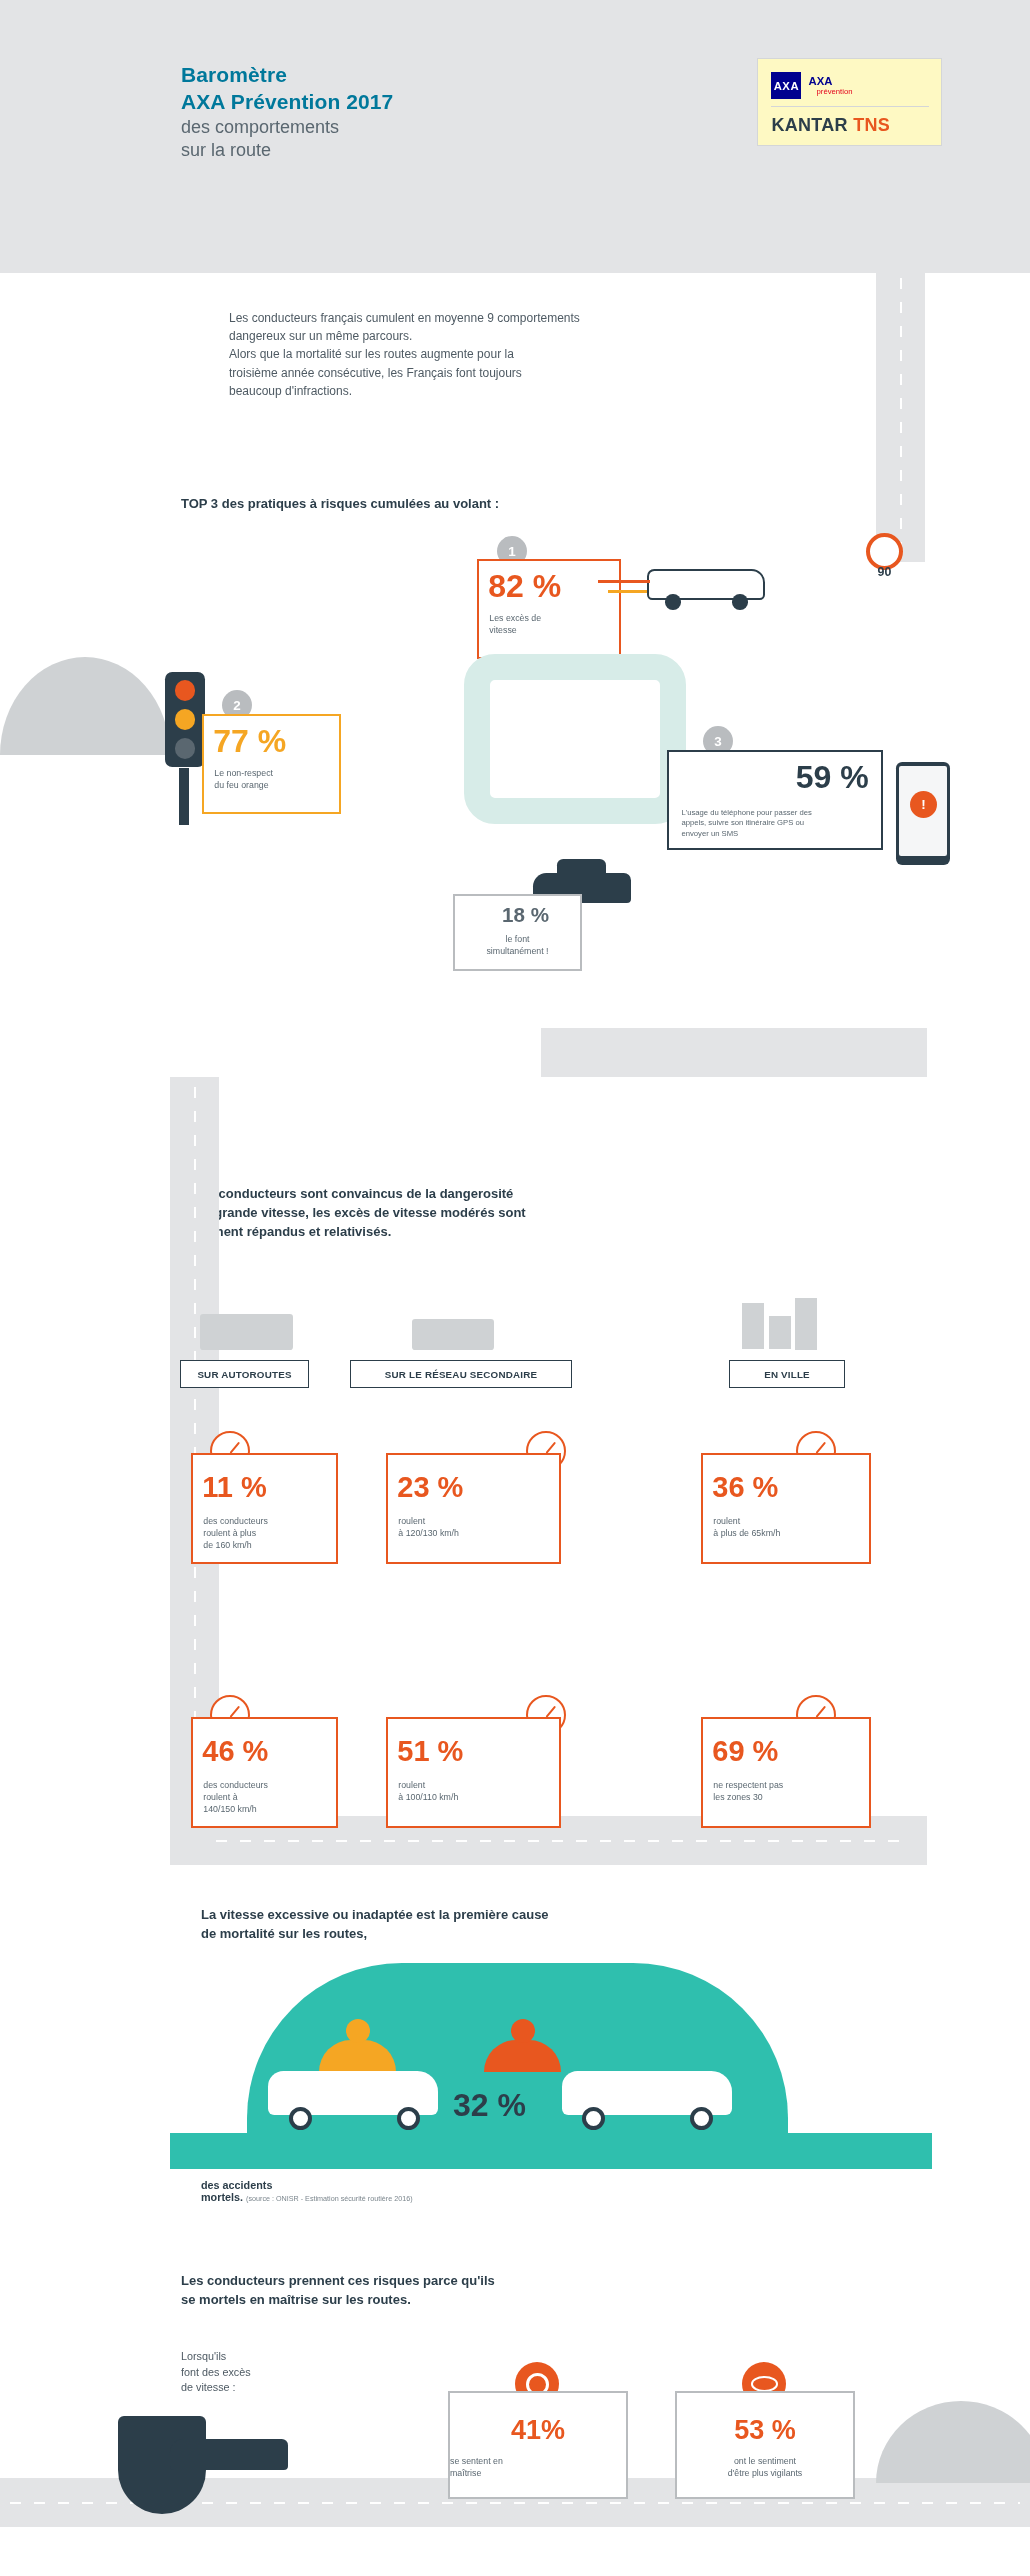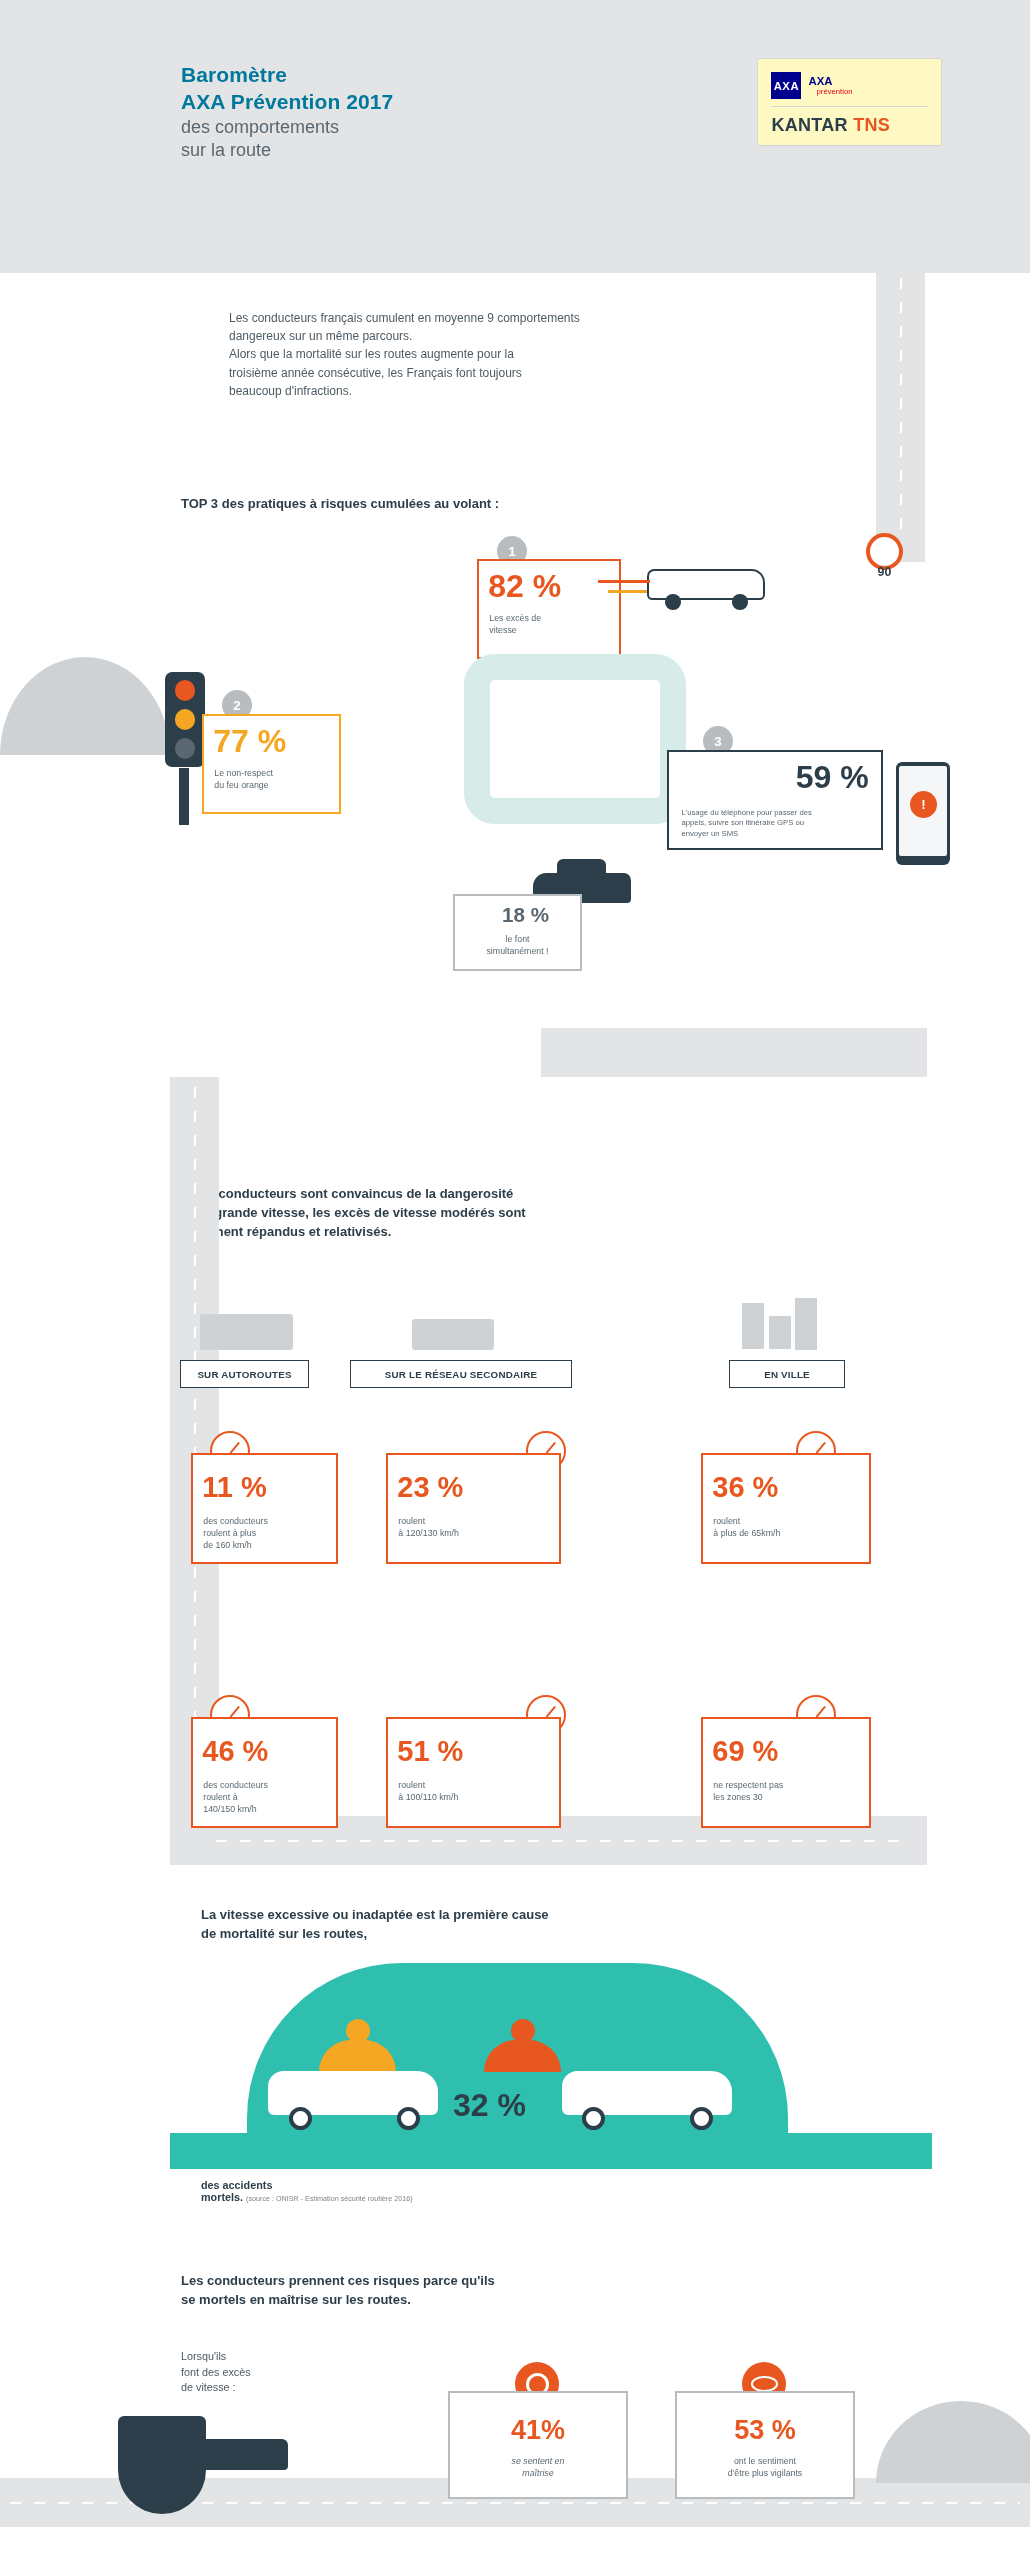--- a/index.html
+++ b/index.html
@@ -442,21 +442,21 @@
   <div class="road-line" style="left:10.3px; top:2502px; width:1010px;"></div>
 
   <div style="position:absolute; left:118px; top:2416px; width:88px; height:98px; background:#2c3e4a; border-radius:6.2px 6.2px 46px 46px;"></div>
   <div style="position:absolute; left:170px; top:2439px; width:118px; height:31px; background:#2c3e4a; border-radius:13.4px 6.2px 4.1px 4.1px;"></div>
 
   <div class="circle-icon" style="left:515px; top:2362px; width:44px; height:44px; background:#e8571f;">
     <div style="width:23px; height:23px; border:3.1px solid #ffffff; border-radius:50%;"></div>
   </div>
   <div class="card card-g" style="left:448px; top:2391px; width:180px; height:108px;">
     <div style="position:absolute; left:0; top:21.6px; width:100%; text-align:center; font-size:27px;" class="big-o">41%</div>
-    <div class="cap" style="position:absolute; left:0; top:63px; width:100%; text-align:center;font-style:italic;">
+    <div class="cap" style="position:absolute; left:0; top:63px; width:100%; text-align:left;">
       <div>se sentent en</div>
       <div>maîtrise</div>
     </div>
   </div>
 
   <div class="circle-icon" style="left:742px; top:2362px; width:44px; height:44px; background:#e8571f;">
     <div style="width:27px; height:15.5px; border:2.6px solid #ffffff; border-radius:50%;"></div>
   </div>
   <div class="card card-g" style="left:675px; top:2391px; width:180px; height:108px;">
     <div style="position:absolute; left:0; top:21.6px; width:100%; text-align:center; font-size:27px;" class="big-o">53 %</div>

